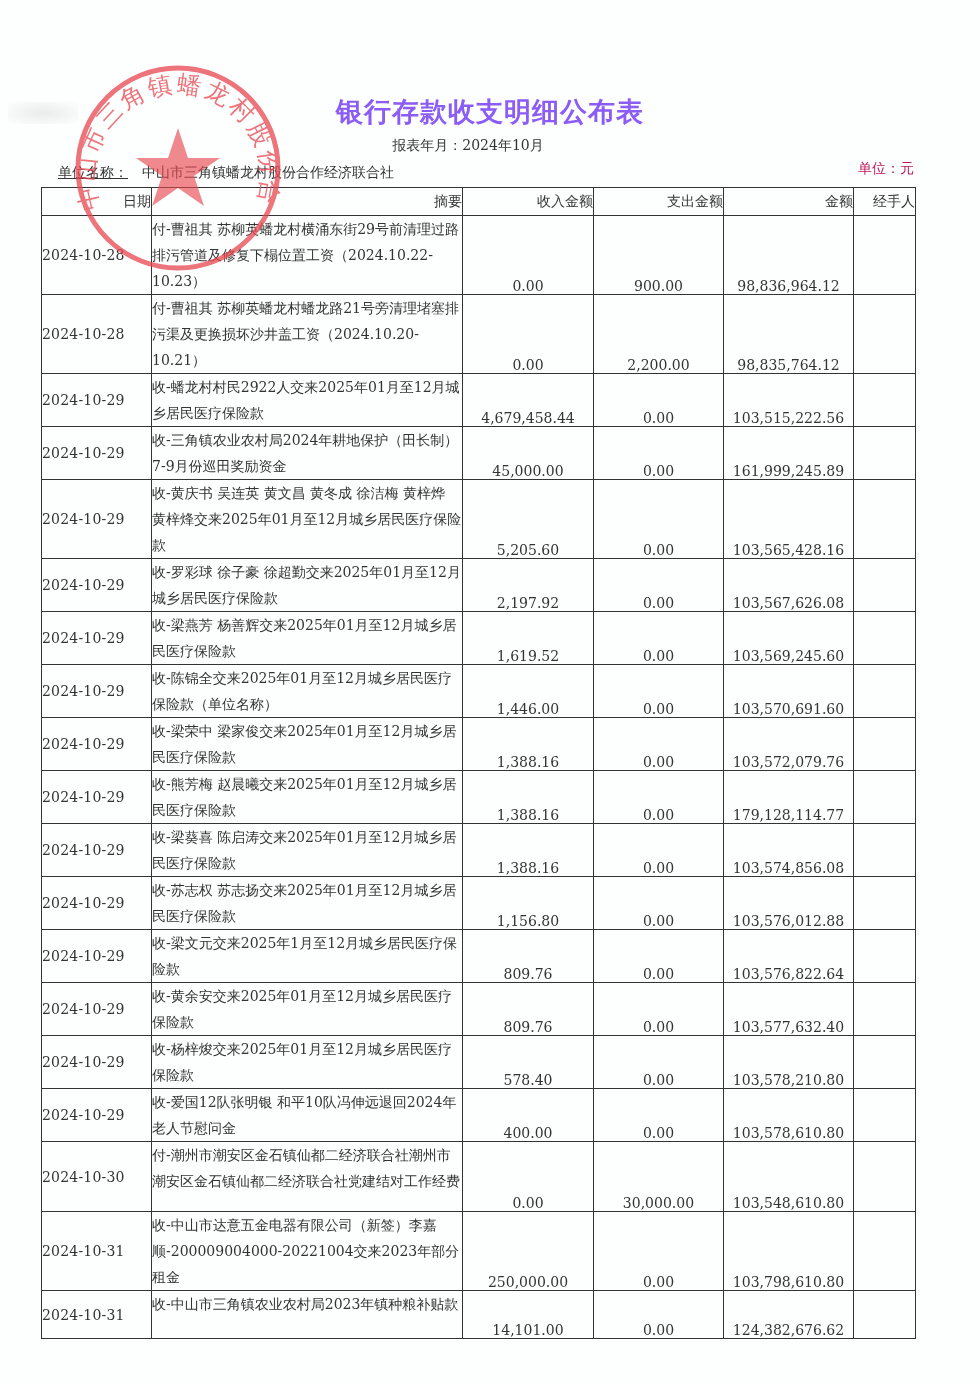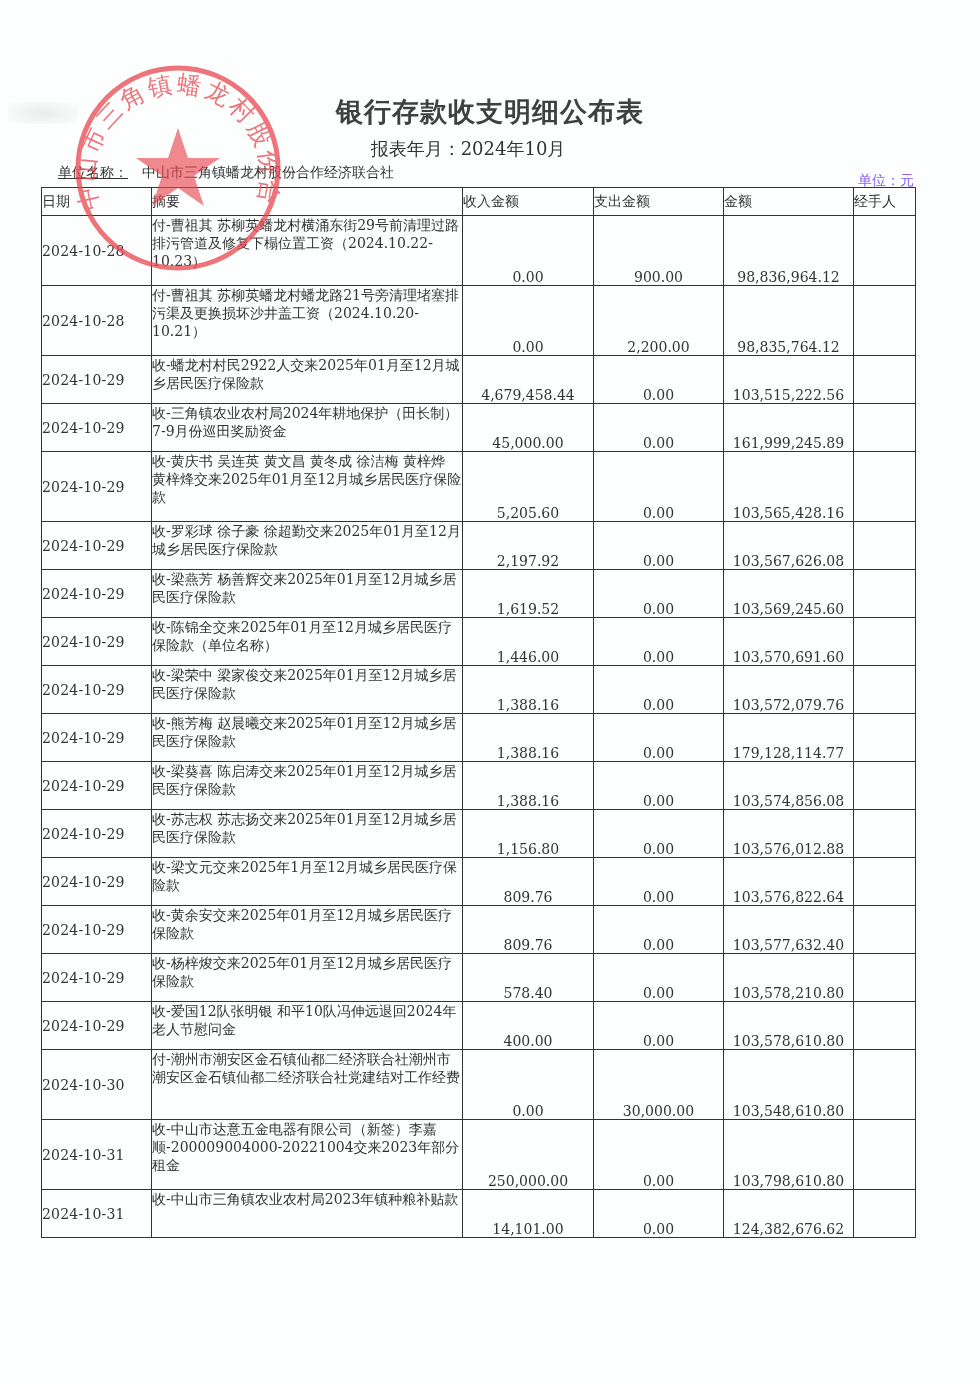--- a/index.html
+++ b/index.html
@@ -4,40 +4,40 @@
   <style>
     html, body { margin: 0; padding: 0; }
     body {
       width: 980px; height: 1384px; background: #fdfefe; position: relative; overflow: hidden;
       font-family: "DejaVu Serif", "Liberation Serif", serif; color: #2a2a2a;
     }
     .page { position: absolute; left: 0; top: 0; width: 980px; height: 1384px; }
     .title {
       position: absolute; left: 0; width: 980px; top: 94px; text-align: center;
       font-family: "DejaVu Sans", "Liberation Sans", sans-serif;
-      font-size: 27px; font-weight: bold; color: #404040; letter-spacing: 1px;
+      font-size: 27px; font-weight: bold; color: #8b5cf6; letter-spacing: 1px;
     }
     .report-month {
       position: absolute; left: 0; width: 936px; top: 137px; text-align: center;
-      font-size: 18px; color: #333;
+      font-size: 14px; color: #333;
     }
     .unit-name { position: absolute; left: 58px; top: 164px; font-size: 14px; color: #333; }
     .unit-name .lbl { margin-right: 14px; text-decoration: underline; }
-    .unit-currency { position: absolute; right: 66px; top: 172px; font-size: 14px; color: #8b5cf6; }
+    .unit-currency { position: absolute; right: 66px; top: 160px; font-size: 14px; color: #be185d; }
     table.ledger {
       position: absolute; left: 41px; top: 187px; width: 874px;
       border-collapse: collapse; table-layout: fixed;
     }
     table.ledger th, table.ledger td { border: 1.5px solid #333; padding: 0; }
     table.ledger th {
-      height: 27px; font-size: 14px; font-weight: normal; text-align: left; color: #333;
+      height: 27px; font-size: 14px; font-weight: normal; text-align: right; color: #333;
     }
     table.ledger td { font-size: 14px; color: #333; }
     td.date { vertical-align: middle; letter-spacing: 0.2px; }
-    td.summary { text-align: left; vertical-align: top; padding: 2px 4px 2px 5px; line-height: 18px; }
+    td.summary { text-align: left; vertical-align: top; padding: 2px 4px 2px 5px; line-height: 26px; }
     td.num { text-align: center; vertical-align: bottom; padding: 0 3px 4px 0; white-space: nowrap; }
     td.handler { }
     .stamp {
       position: absolute; left: 68px; top: 58px; width: 220px; height: 220px;
       pointer-events: none; opacity: 0.75;
     }
     .smudge {
       position: absolute; left: 8px; top: 102px; width: 70px; height: 22px;
       background: radial-gradient(ellipse, rgba(150,150,150,0.18), rgba(255,255,255,0));
     }

